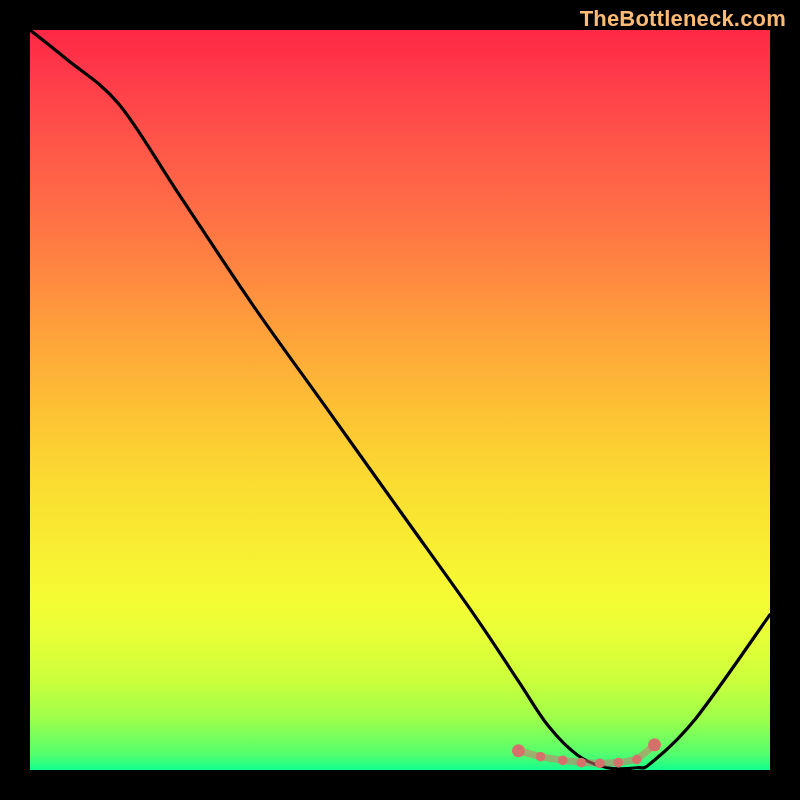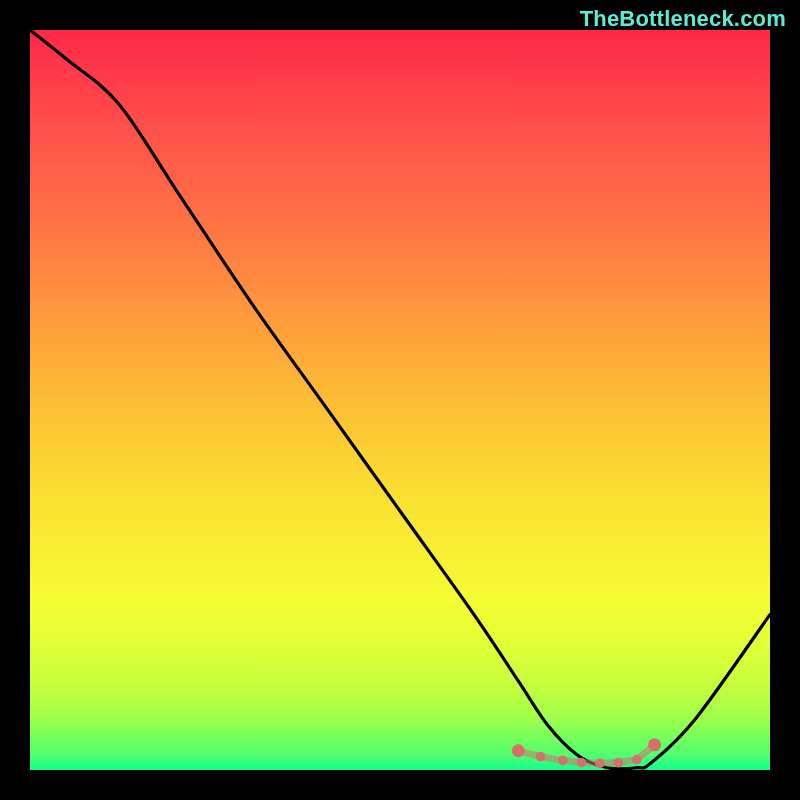--- a/index.html
+++ b/index.html
@@ -10,21 +10,21 @@
     position: relative;
     font-family: Arial, sans-serif;
     overflow: hidden;
   }
   .watermark {
     position: absolute;
     top: 6px;
     right: 14px;
     font-size: 22px;
     font-weight: 600;
-    color: #5eead4;
+    color: #fdba74;
     letter-spacing: 0.2px;
     z-index: 10;
   }
   .plot-area {
     position: absolute;
     top: 30px;
     left: 30px;
     width: 740px;
     height: 740px;
     background: linear-gradient(to bottom,

